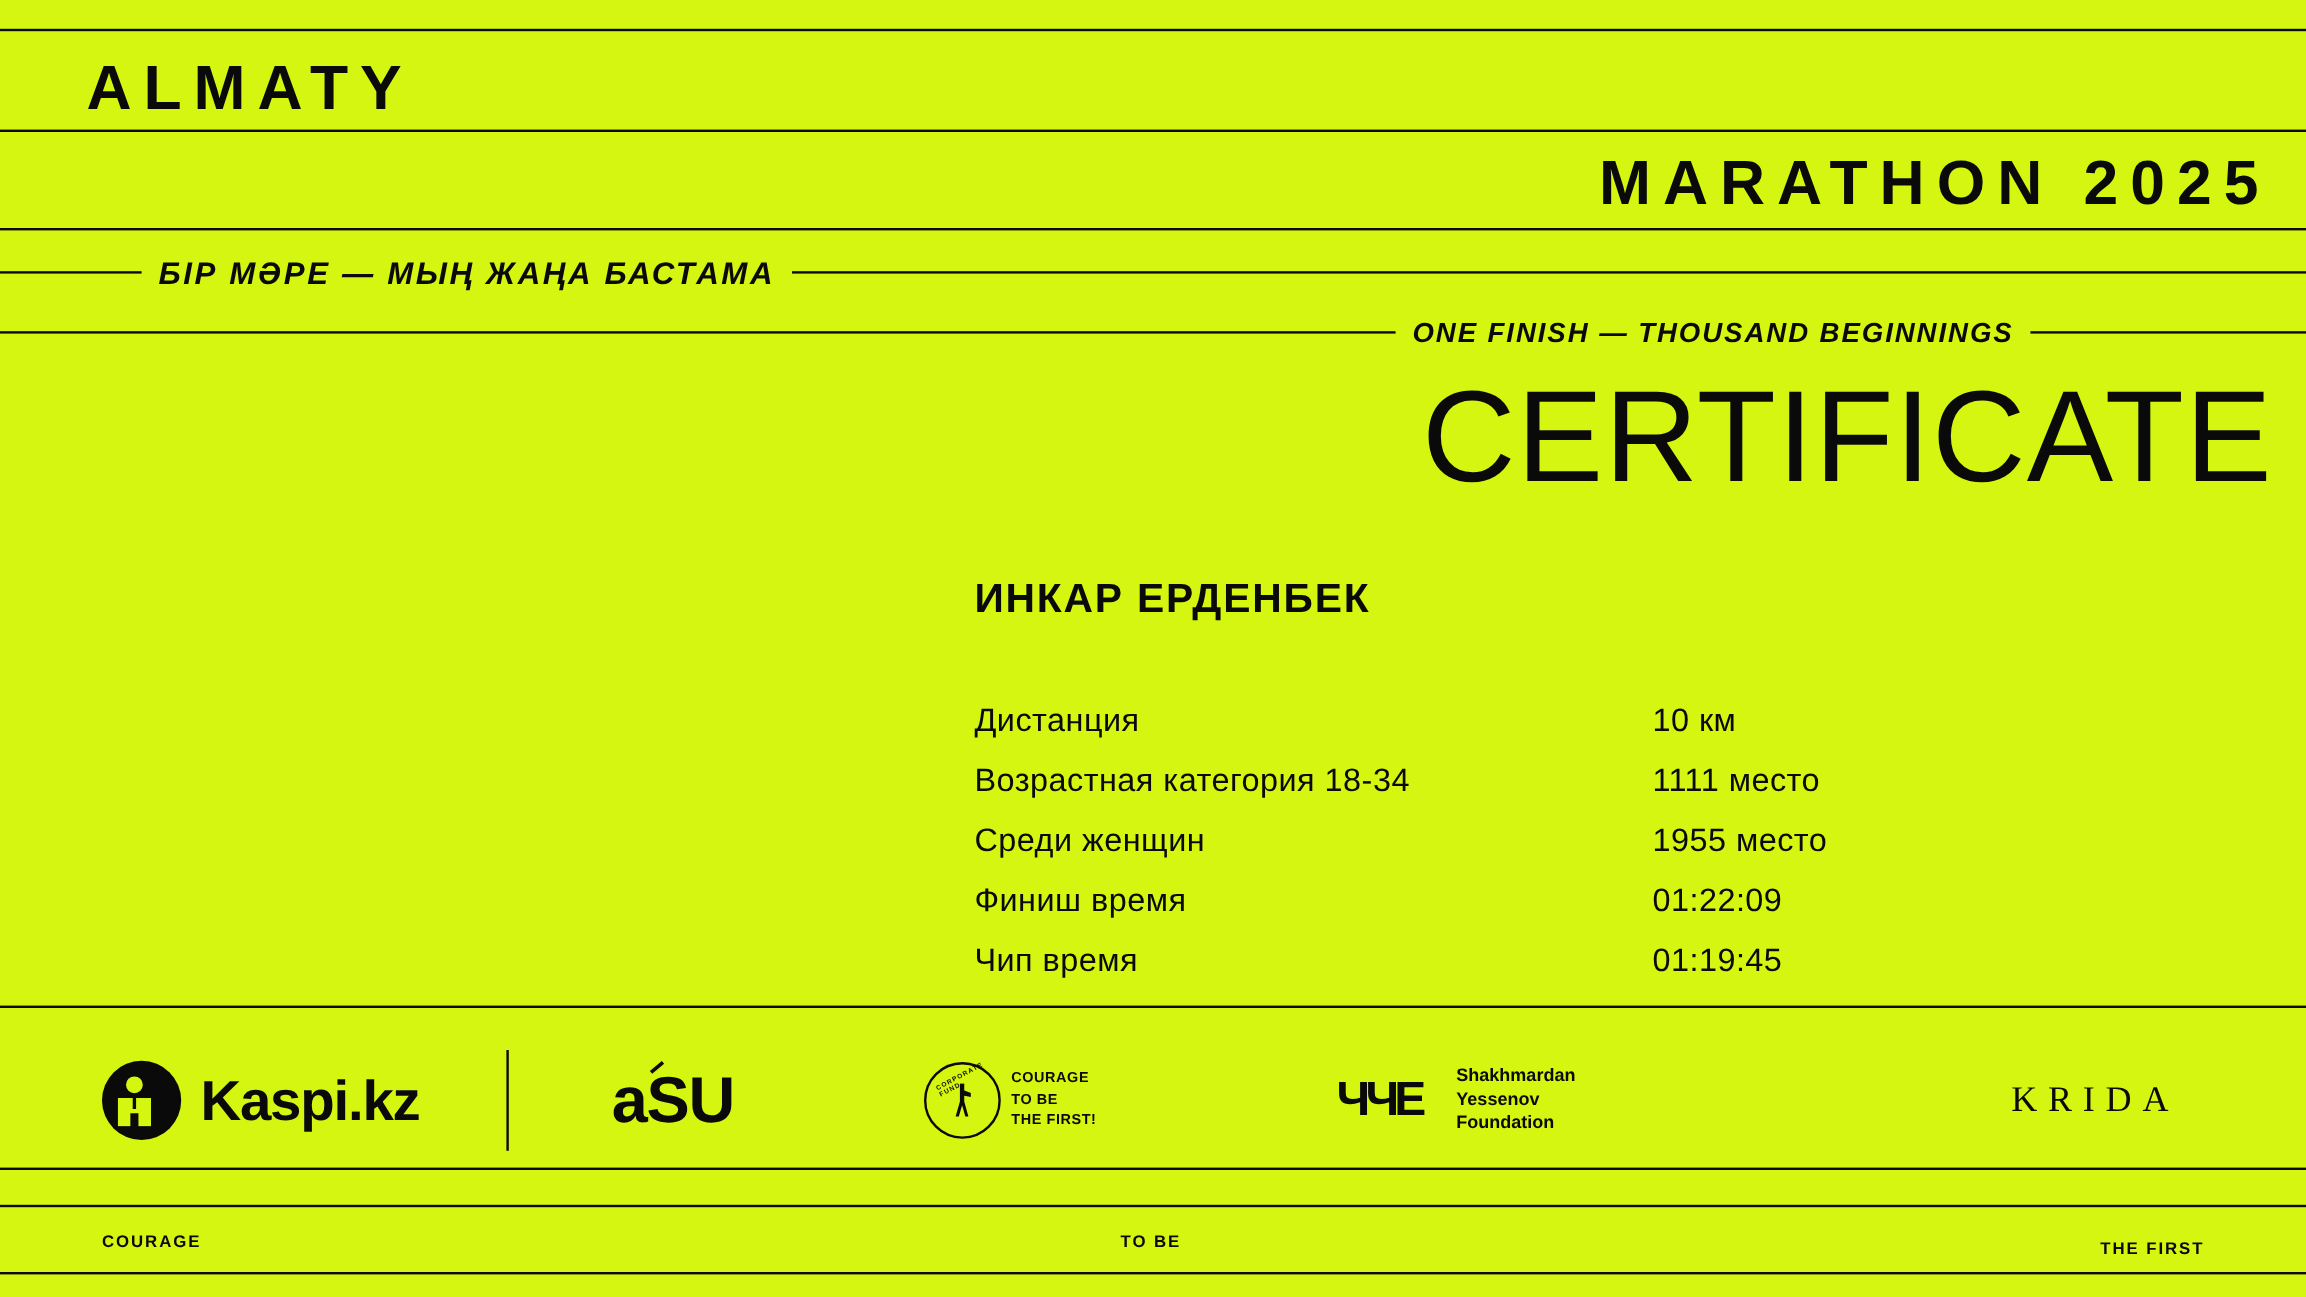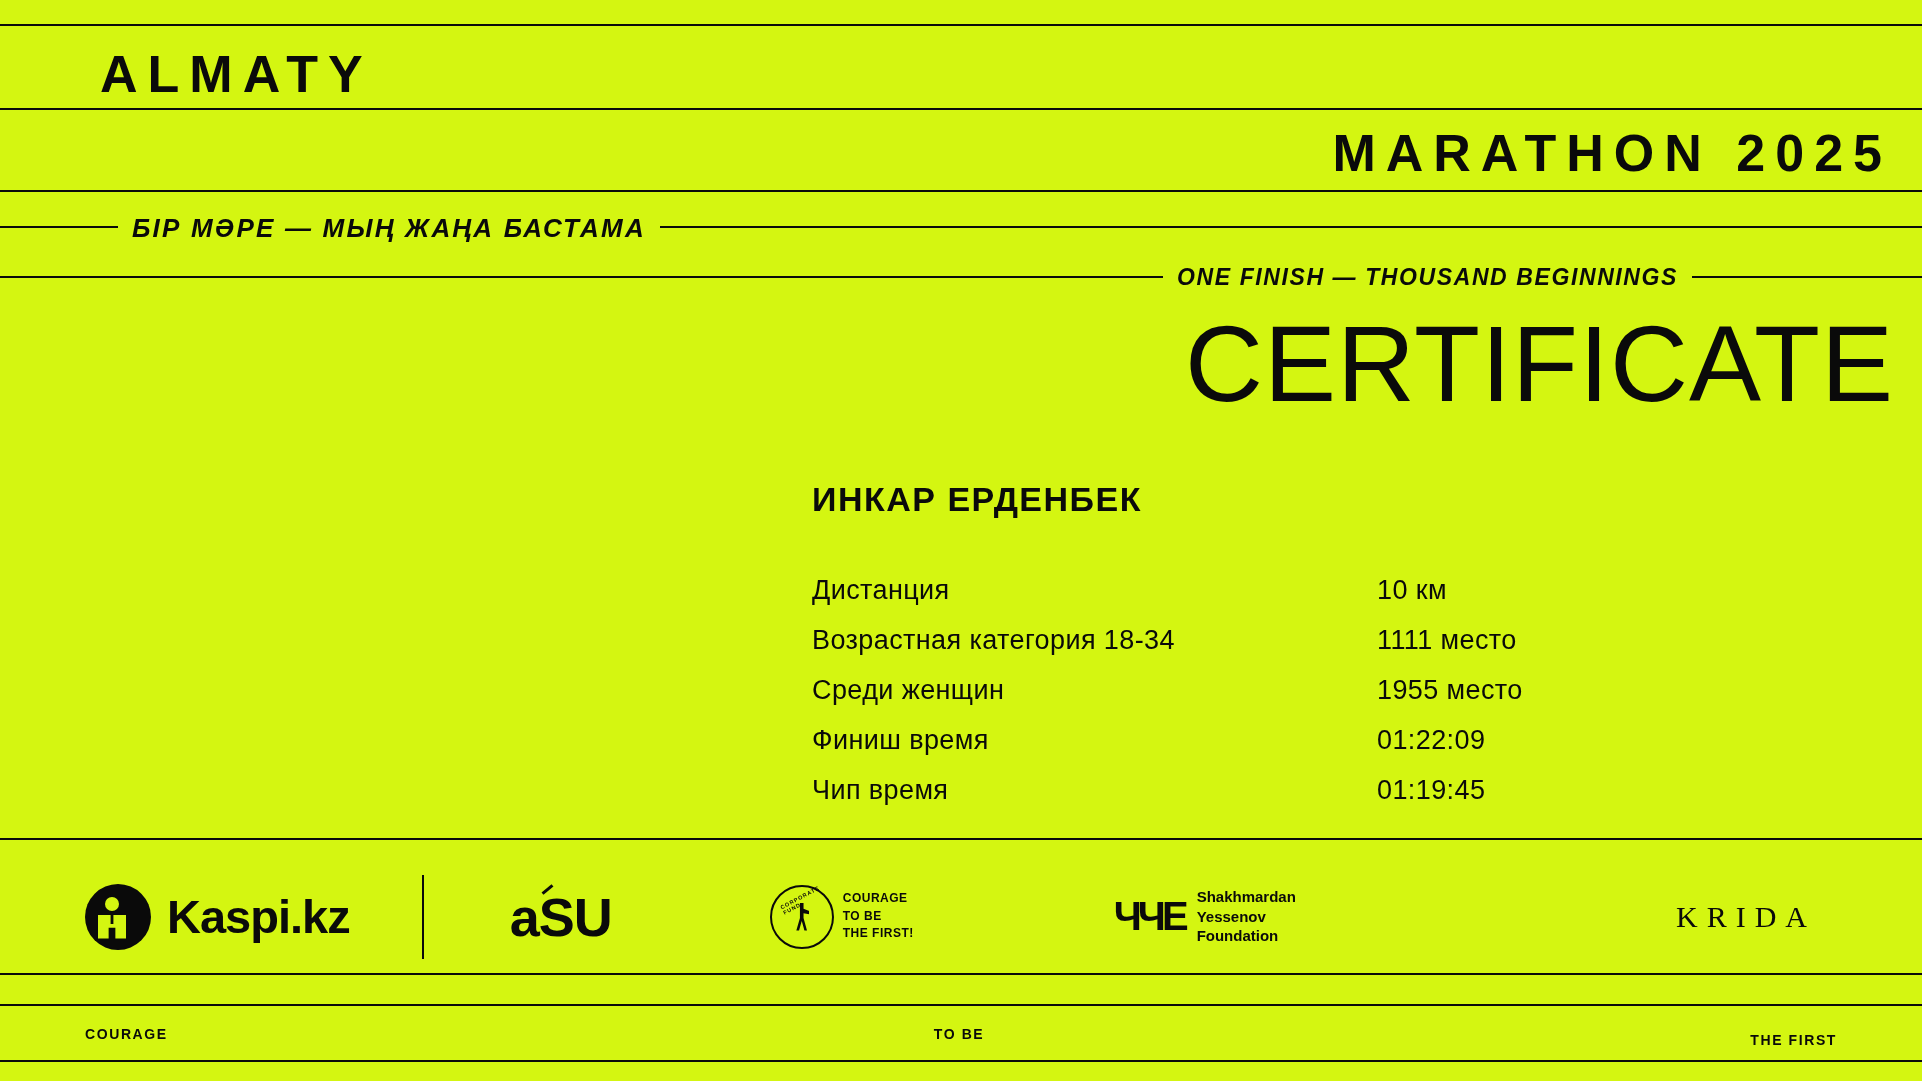--- a/index.html
+++ b/index.html
@@ -22,21 +22,21 @@
     position: absolute;
     left: 0;
     width: 100%;
     height: 2px;
     background: #0a0a0a;
   }
 
   
   .almaty {
     position: absolute;
-    left: 100px;
+    left: 72px;
     top: 48px;
     font-size: 52px;
     font-weight: 700;
     letter-spacing: 10px;
     color: #0a0a0a;
     line-height: 1;
     font-family: "Liberation Sans", sans-serif;
   }
   .marathon {
     position: absolute;
@@ -101,21 +101,21 @@
 
   
   .results {
     position: absolute;
     left: 812px;
     top: 575px;
     width: 790px;
   }
   .result-row {
     display: flex;
-    align-items: flex-start;
+    align-items: center;
     height: 50px;
   }
   .result-label {
     width: 565px;
     font-size: 27px;
     color: #0a0a0a;
     letter-spacing: 0.4px;
   }
   .result-value {
     flex: 1;
@@ -237,21 +237,21 @@
     font-size: 12px;
     font-weight: 700;
     line-height: 1.45;
     letter-spacing: 0.5px;
     color: #0a0a0a;
   }
   .shak {
     margin-left: 200px;
     display: flex;
     align-items: center;
-    gap: 12px;
+    gap: 29px;
   }
   .shak-mark {
     font-size: 40px;
     font-weight: 700;
     letter-spacing: -4px;
     color: #0a0a0a;
     font-family: "Liberation Sans", sans-serif;
   }
   .shak-lines {
     font-size: 15px;

